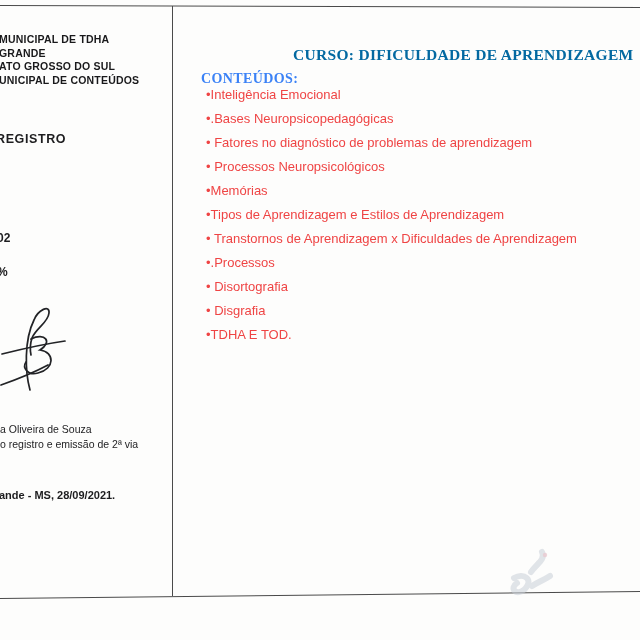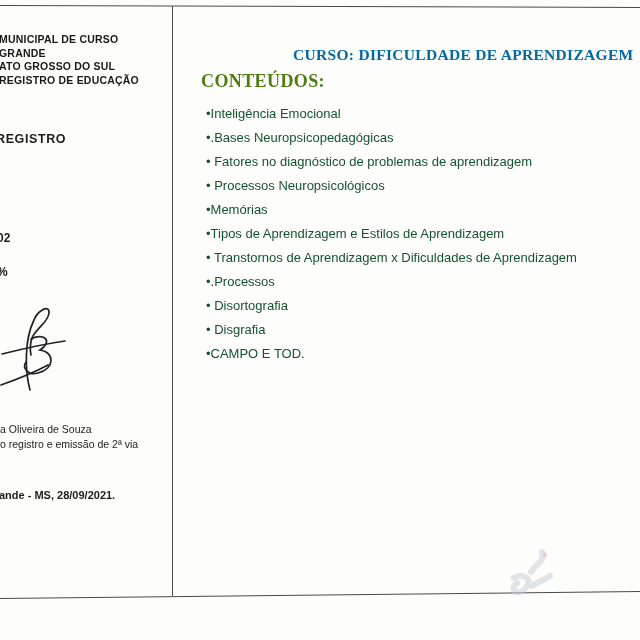--- a/index.html
+++ b/index.html
@@ -35,44 +35,44 @@
   }
   .course-title{
     position:absolute;left:293px;top:46px;
     font-family:"Liberation Serif", serif;
     font-size:15.5px;font-weight:bold;letter-spacing:0.3px;
     white-space:nowrap;color:#0369a1;
   }
   .contents-heading{
     position:absolute;left:201px;top:71px;
     font-family:"Liberation Serif", serif;
-    font-size:18px;font-weight:bold;letter-spacing:0.4px;
-    white-space:nowrap;color:#4d7c0f;
+    font-size:14px;font-weight:bold;letter-spacing:0.4px;
+    white-space:nowrap;color:#3b82f6;
   }
   .contents-list{
-    position:absolute;left:206px;top:102px;
-    font-size:13px;line-height:24px;color:#14532d;
+    position:absolute;left:206px;top:83px;
+    font-size:13px;line-height:24px;color:#ef4444;
   }
   .contents-list .item{white-space:nowrap;}
   .watermark{position:absolute;left:498px;top:546px;opacity:0.75;}
 </style>
 </head>
 <body>
 
 <div class="page">
 
   <div class="hline" style="left:0;top:5px;width:642px;transform:rotate(0.18deg);"></div>
   <div class="vline" style="left:172px;top:6px;height:590px;"></div>
   <div class="hline" style="left:0;top:598px;width:642px;transform:rotate(-0.62deg);"></div>
 
   <div class="org-block">
-    <div>MUNICIPAL DE CURSO</div>
+    <div>MUNICIPAL DE TDHA</div>
     <div>GRANDE</div>
     <div>ATO GROSSO DO SUL</div>
-    <div>REGISTRO DE EDUCAÇÃO</div>
+    <div>UNICIPAL DE CONTEÚDOS</div>
   </div>
 
   <div class="registro">REGISTRO</div>
 
   <div class="num-frag" style="top:231px;">02</div>
 
   <div class="num-frag" style="top:265px;">%</div>
 
   <svg class="sig-svg" width="70" height="94" viewBox="0 0 70 94">
     <g fill="none" stroke="#222326" stroke-width="1.7" stroke-linecap="round">
@@ -96,21 +96,21 @@
     <div class="item">•Inteligência Emocional</div>
     <div class="item">•.Bases Neuropsicopedagógicas</div>
     <div class="item">• Fatores no diagnóstico de problemas de aprendizagem</div>
     <div class="item">• Processos Neuropsicológicos</div>
     <div class="item">•Memórias</div>
     <div class="item">•Tipos de Aprendizagem e Estilos de Aprendizagem</div>
     <div class="item">• Transtornos de Aprendizagem x Dificuldades de Aprendizagem</div>
     <div class="item">•.Processos</div>
     <div class="item">• Disortografia</div>
     <div class="item">• Disgrafia</div>
-    <div class="item">•CAMPO E TOD.</div>
+    <div class="item">•TDHA E TOD.</div>
   </div>
 
   <svg class="watermark" width="70" height="58" viewBox="0 0 70 58">
     <g fill="none" stroke="#c7cdd6" stroke-width="6" stroke-linecap="round" opacity="0.7">
       <path d="M 44,6 C 48,14 38,18 33,26"></path>
       <path d="M 16,32 C 26,26 36,34 27,43 C 18,51 11,42 19,37"></path>
       <path d="M 34,40 C 40,36 46,34 52,30"></path>
     </g>
     <circle cx="47" cy="9" r="2.2" fill="#e4b9c2" opacity="0.8"></circle>
   </svg>

